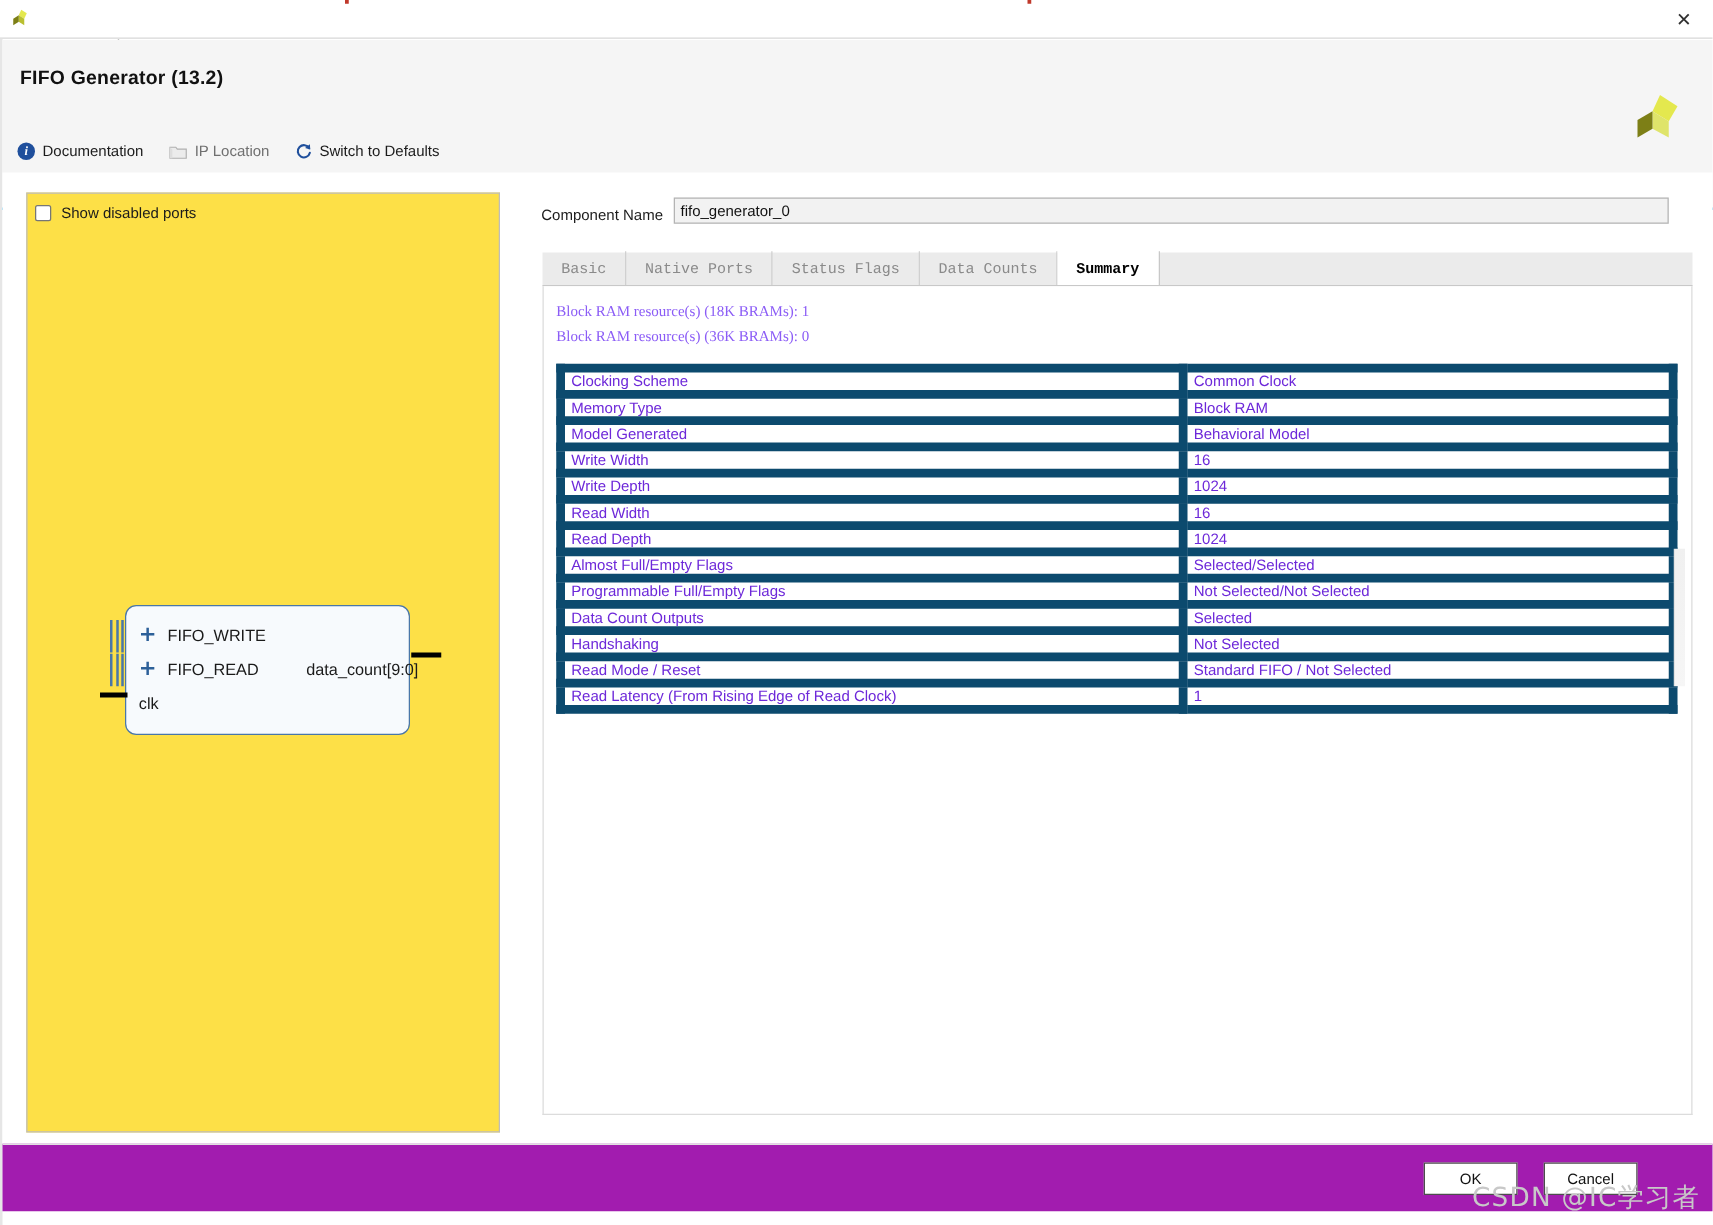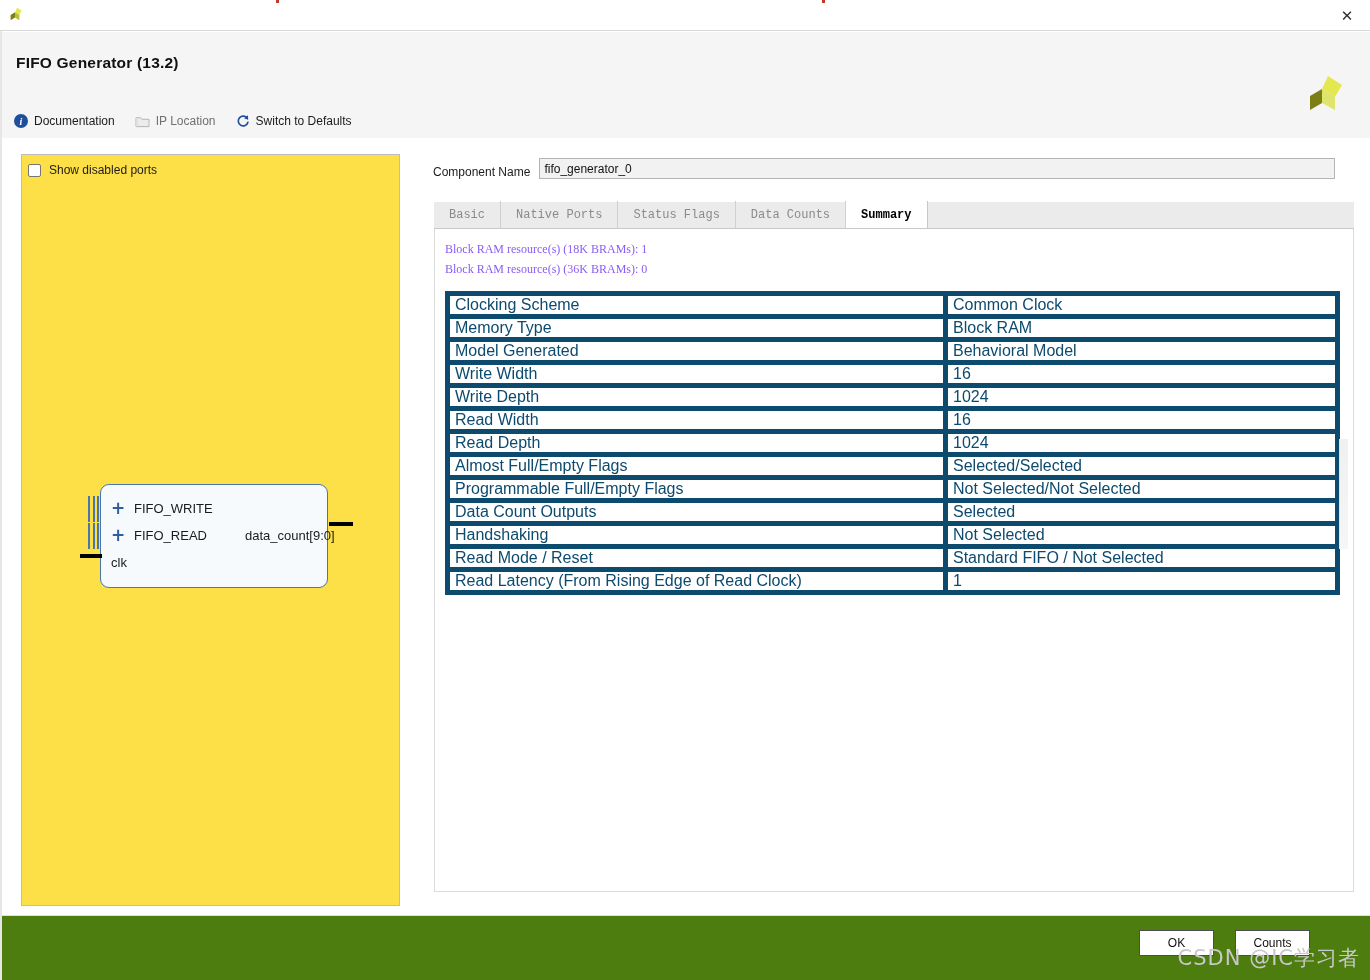--- a/index.html
+++ b/index.html
@@ -207,42 +207,42 @@
   }
   .bram-line.first { margin-top: 10px; }
 
   .summary-table {
     margin: 12px 0 0 10px;
     width: 890px;
     border-collapse: collapse;
     table-layout: fixed;
   }
   .summary-table td {
-    border: 5px solid #0c4a6e;
+    border: 7px solid #0c4a6e;
     height: 20px;
     padding: 0 0 0 5px;
-    font-size: 16px; color: #0c4a6e;
+    font-size: 12px; color: #6d28d9;
     white-space: nowrap; overflow: hidden;
   }
   .summary-table td.k { width: 498px; }
   .summary-table td.v { width: 392px; }
 
   
   .scroll-hint {
     position: absolute; right: 4px; top: 285px;
     width: 9px; height: 110px;
     background: linear-gradient(to bottom,#f0f0f0,#f6f6f6);
     border-left: 1px solid #e2e2e2;
   }
 
   
   .footer {
     position: absolute; left: 2px; top: 915px;
-    width: 1368px; height: 65px;
-    background: #4d7c0f;
+    width: 1368px; height: 54px;
+    background: #a21caf;
     border-top: 1px solid #e0e0e0;
   }
   .btn {
     position: absolute; top: 14px;
     width: 75px; height: 26px;
     background: #ffffff;
     border: 1px solid #4d4d4d;
     font-family: "Liberation Sans", sans-serif;
     font-size: 12px; color: #111;
     cursor: pointer;
@@ -429,16 +429,16 @@
         </tbody>
       </table>
     </div>
 
     <div class="scroll-hint"></div>
   </div>
 </div>
 
 <div class="footer">
   <div class="btn btn-ok">OK</div>
-  <div class="btn btn-cancel">Counts</div>
+  <div class="btn btn-cancel">Cancel</div>
 </div>
 
 <div class="watermark">CSDN @IC学习者</div>
 
 </body></html>

